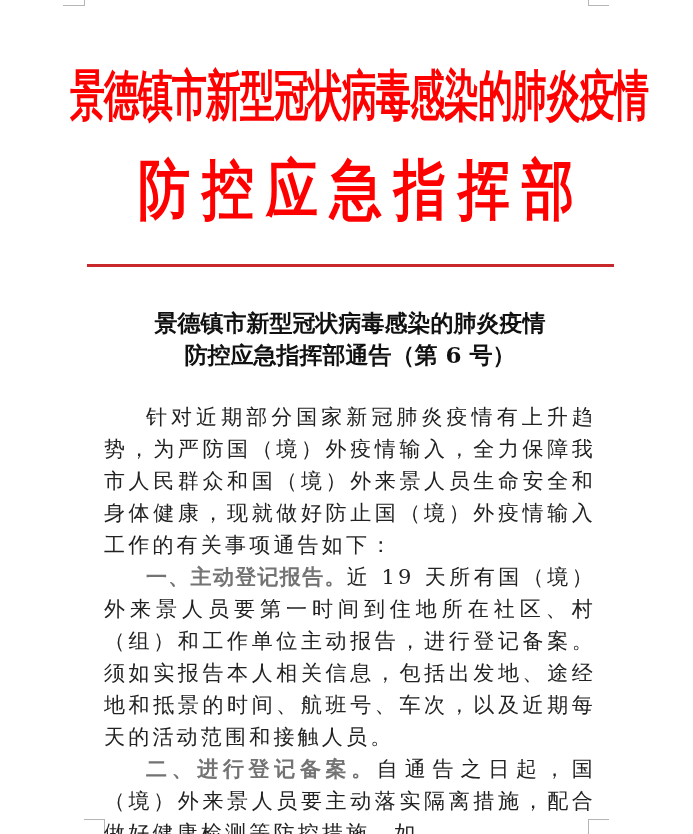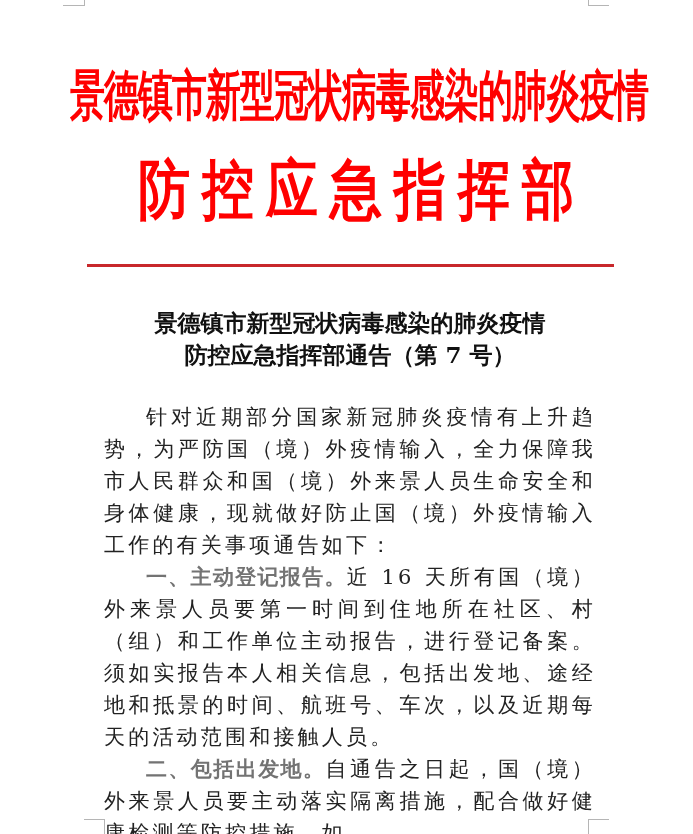--- a/index.html
+++ b/index.html
@@ -105,19 +105,19 @@
 <div class="corner tl"></div>
 <div class="corner tr"></div>
 <div class="corner bl"></div>
 <div class="corner br"></div>
 
 <div class="red-title line1">景德镇市新型冠状病毒感染的肺炎疫情</div>
 <div class="red-title line2">防控应急指挥部</div>
 <div class="red-rule"></div>
 
 <div class="notice-title t1">景德镇市新型冠状病毒感染的肺炎疫情</div>
-<div class="notice-title t2">防控应急指挥部通告（第 7 号）</div>
+<div class="notice-title t2">防控应急指挥部通告（第 6 号）</div>
 
 <div class="body-text">
   <p class="p1"><span>针对近期部分国家新冠肺炎疫情有上升趋势，为严防国（境）外疫情输入，全力保障我市人民群众和国（境）外来景人员生命安全和身体健康，现就做好防止国（境）外疫情输入工作的有关事项通告如下：</span></p>
-  <p class="p2"><span class="heading-bold">一、主动登记报告。</span><span>近 16 天所有国（境）外来景人员要第一时间到住地所在社区、村（组）和工作单位主动报告，进行登记备案。须如实报告本人相关信息，包括出发地、途经地和抵景的时间、航班号、车次，以及近期每天的活动范围和接触人员。</span></p>
-  <p class="p3"><span class="heading-bold">二、包括出发地。</span><span>自通告之日起，国（境）外来景人员要主动落实隔离措施，配合做好健康检测等防控措施。如</span></p>
+  <p class="p2"><span class="heading-bold">一、主动登记报告。</span><span>近 19 天所有国（境）外来景人员要第一时间到住地所在社区、村（组）和工作单位主动报告，进行登记备案。须如实报告本人相关信息，包括出发地、途经地和抵景的时间、航班号、车次，以及近期每天的活动范围和接触人员。</span></p>
+  <p class="p3"><span class="heading-bold">二、进行登记备案。</span><span>自通告之日起，国（境）外来景人员要主动落实隔离措施，配合做好健康检测等防控措施。如</span></p>
 </div>
 
 </body></html>

